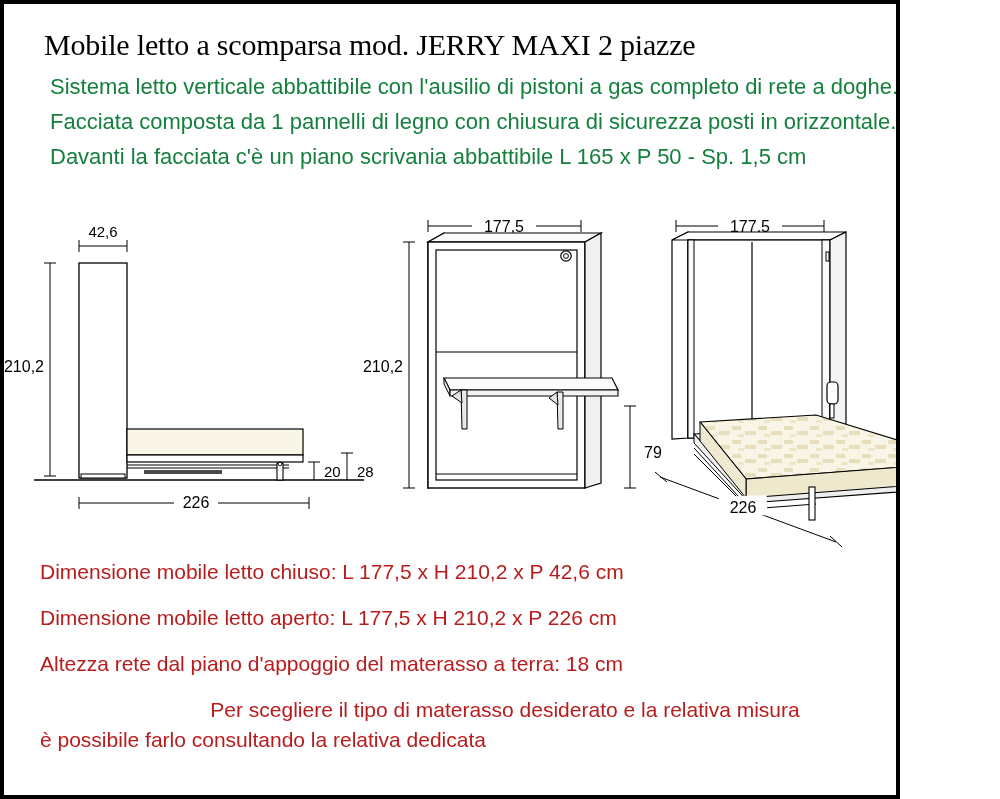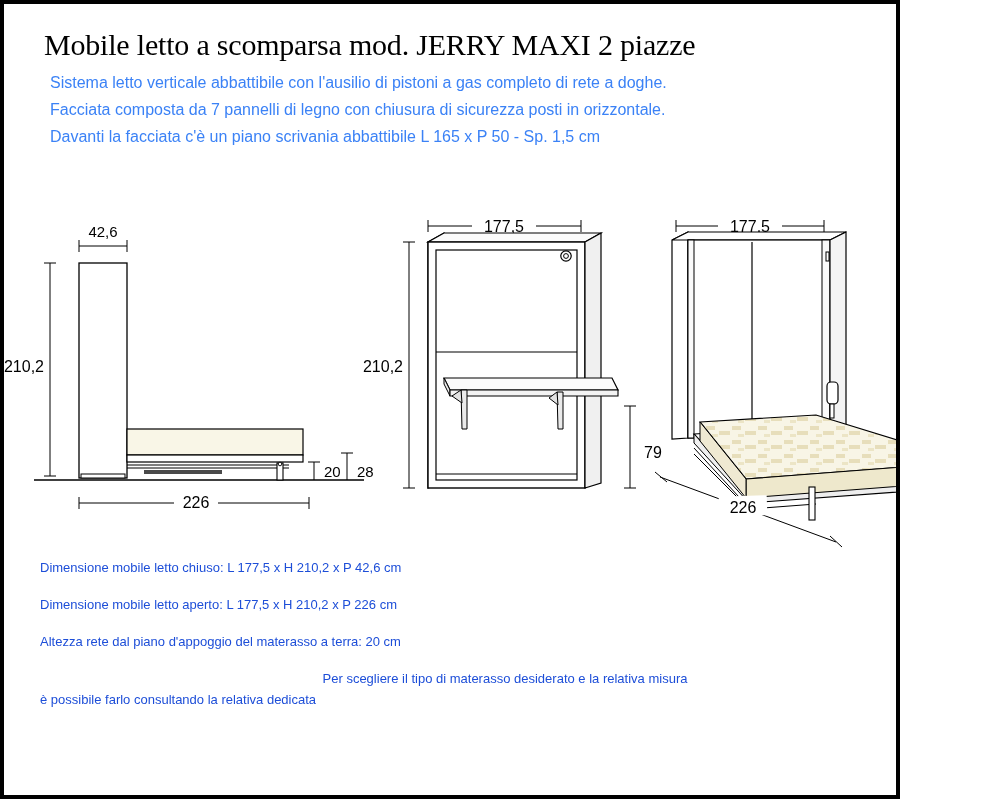--- a/index.html
+++ b/index.html
@@ -31,58 +31,58 @@
     font-family: "Liberation Serif", serif;
     font-size: 30px;
     font-weight: normal;
     color: #000;
     margin: 0 0 12px 0;
     letter-spacing: -0.2px;
     white-space: nowrap;
   }
   .subline {
     font-family: "Liberation Sans", sans-serif;
-    font-size: 16px;
-    color: #3b82f6;
+    font-size: 22px;
+    color: #15803d;
     margin: 0 0 9px 6px;
     white-space: nowrap;
   }
 
   
   #drawings {
     position: absolute;
     left: 0; top: 196px;
     width: 1000px; height: 350px;
   }
   #drawings svg { display: block; }
 
   
   #spec-block {
     position: absolute;
     left: 36px; top: 556px;
     width: 930px;
   }
   .spec {
     font-family: "Liberation Sans", sans-serif;
-    font-size: 13px;
-    color: #1d4ed8;
+    font-size: 21px;
+    color: #b91c1c;
     margin: 0 0 22px 0;
     white-space: nowrap;
   }
   .spec.tight { margin-bottom: 6px; text-align: center; }
 </style>
 </head>
 <body>
 
 <div id="sheet">
 
   <div id="title-block">
     <h1 id="doc-title">Mobile letto a scomparsa mod. JERRY MAXI 2 piazze</h1>
     <p class="subline">Sistema letto verticale abbattibile con l'ausilio di pistoni a gas completo di rete a doghe.</p>
-    <p class="subline">Facciata composta da 7 pannelli di legno con chiusura di sicurezza posti in orizzontale.</p>
+    <p class="subline">Facciata composta da 1 pannelli di legno con chiusura di sicurezza posti in orizzontale.</p>
     <p class="subline">Davanti la facciata c'è un piano scrivania abbattibile L 165 x P 50 - Sp. 1,5 cm</p>
   </div>
 
   <div id="drawings">
     <svg width="1000" height="350" viewBox="0 0 1000 350">
       <defs>
         <pattern id="mattressTex" patternUnits="userSpaceOnUse" width="26" height="14">
           <rect width="26" height="14" fill="#f8f5e6"></rect>
           <rect x="0" y="2" width="9" height="4" fill="#e7debb"></rect>
           <rect x="13" y="7" width="11" height="4" fill="#e7debb"></rect>
@@ -266,18 +266,18 @@
           <rect x="715" y="296" width="48" height="20" fill="#ffffff" transform="rotate(-2 739 306)"></rect>
           <text x="739" y="313" text-anchor="middle" font-family="Liberation Sans, sans-serif" font-size="16" fill="#000">226</text>
         </g>
       </g>
     </svg>
   </div>
 
   <div id="spec-block">
     <p class="spec">Dimensione mobile letto chiuso: L 177,5 x H 210,2 x P 42,6 cm</p>
     <p class="spec">Dimensione mobile letto aperto: L 177,5 x H 210,2 x P 226 cm</p>
-    <p class="spec">Altezza rete dal piano d'appoggio del materasso a terra: 20 cm</p>
+    <p class="spec">Altezza rete dal piano d'appoggio del materasso a terra: 18 cm</p>
     <p class="spec tight">Per scegliere il tipo di materasso desiderato e la relativa misura</p>
     <p class="spec">è possibile farlo consultando la relativa dedicata</p>
   </div>
 
 </div>
 
 </body></html>

